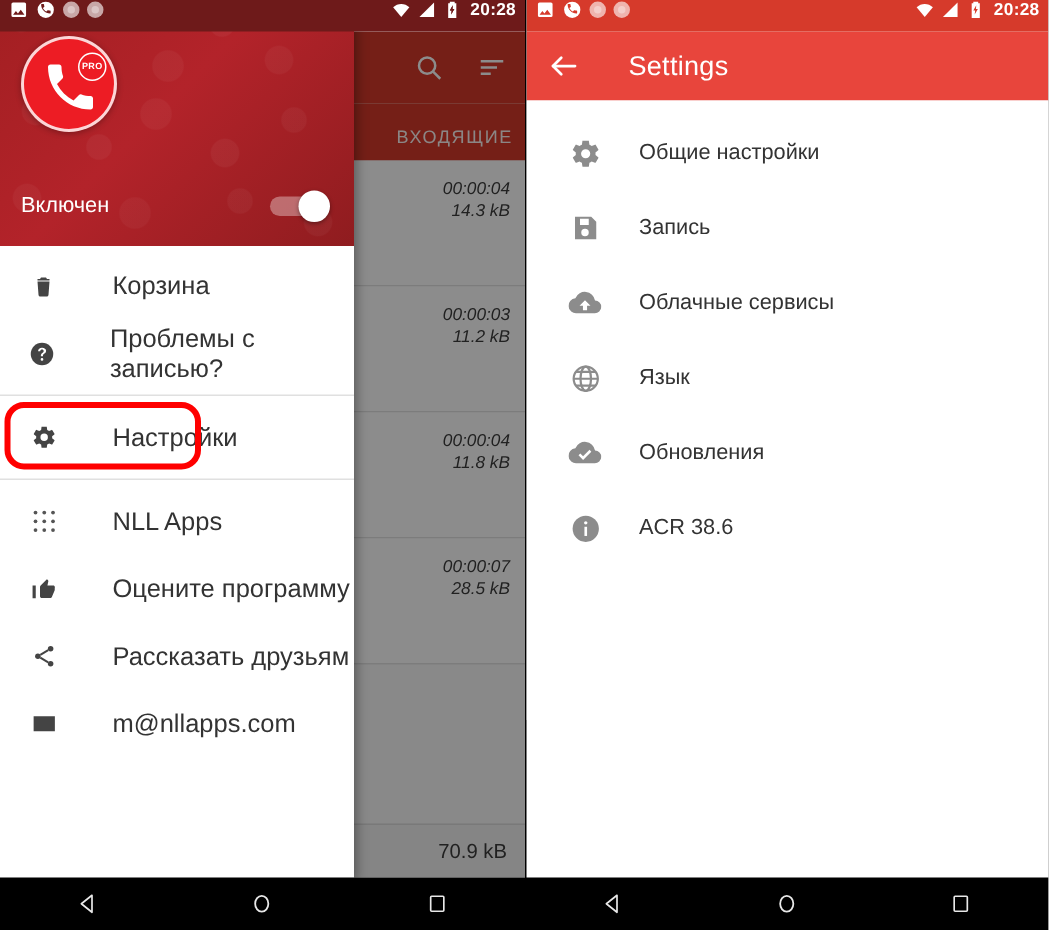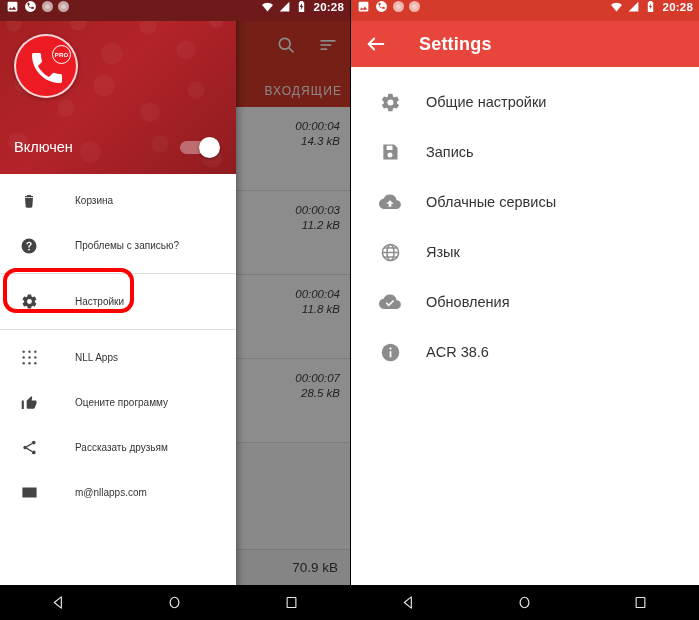--- a/index.html
+++ b/index.html
@@ -93,21 +93,21 @@
   }
   .scrim {
     position: absolute; top: 21px; left: 0;
     width: 350px; height: 564px;
     background: rgba(0,0,0,.45);
     z-index: 10;
   }
 
   
   .drawer {
-    position: absolute; top: 12px; left: 0;
+    position: absolute; top: 2px; left: 0;
     width: 236px; height: 585px;
     background: #ffffff;
     z-index: 20;
     box-shadow: 2px 0 7px rgba(0,0,0,.35);
     display: flex; flex-direction: column;
   }
   .drawer-header {
     position: relative;
     height: 162px;
     background:
@@ -179,21 +179,21 @@
     padding-left: 18px;
     position: relative;
   }
   .drawer-item .ico {
     width: 22px; height: 22px;
     display: flex; align-items: center; justify-content: center;
     color: #444;
   }
   .drawer-item .lbl {
     margin-left: 35px;
-    font-size: 10px; color: #333;
+    font-size: 17px; color: #333;
   }
   .drawer-divider {
     height: 1px; background: #e0e0e0;
     margin: 5px 0;
   }
   .highlight-box {
     position: absolute;
     left: 3px; top: 268px;
     width: 131px; height: 45px;
     border: 4px solid #ff0000;
@@ -212,21 +212,21 @@
     border-left: 1px solid #000;
   }
   .settings-toolbar {
     position: absolute; top: 21px; left: 0;
     width: 100%; height: 46px;
     background: #e8453c;
     display: flex; align-items: center;
     padding-left: 14px;
   }
   .settings-title {
-    color: #fff; font-size: 18px; font-weight: bold;
+    color: #fff; font-size: 18px; font-weight: normal;
     margin-left: 32px; letter-spacing: .2px;
   }
   .settings-list {
     position: absolute; top: 67px; left: 0;
     width: 100%; height: 413px;
     background: #fff;
     padding-top: 10px;
   }
   .settings-item {
     height: 50px;

